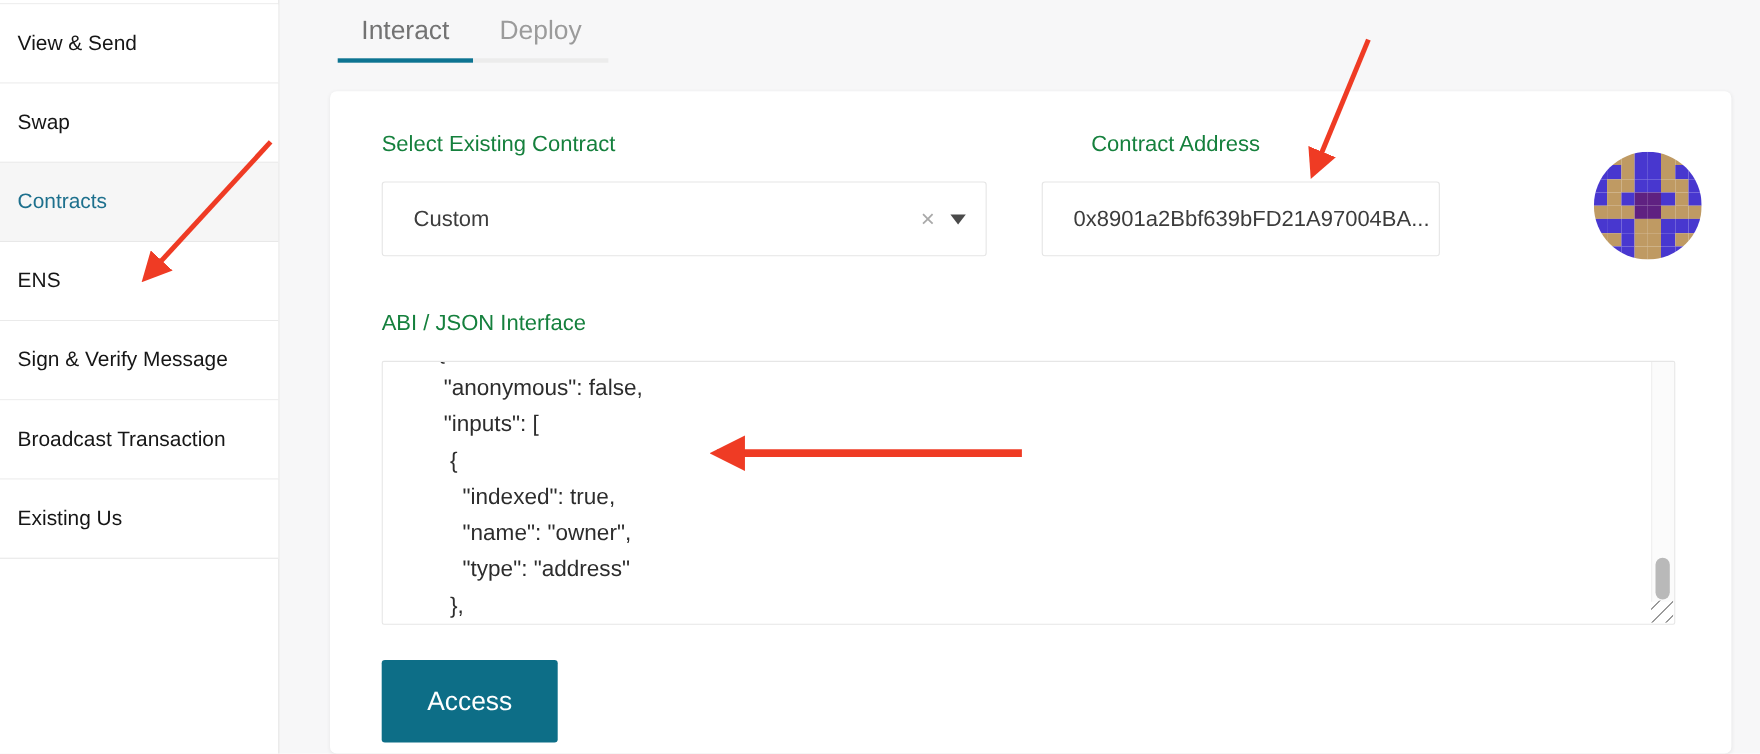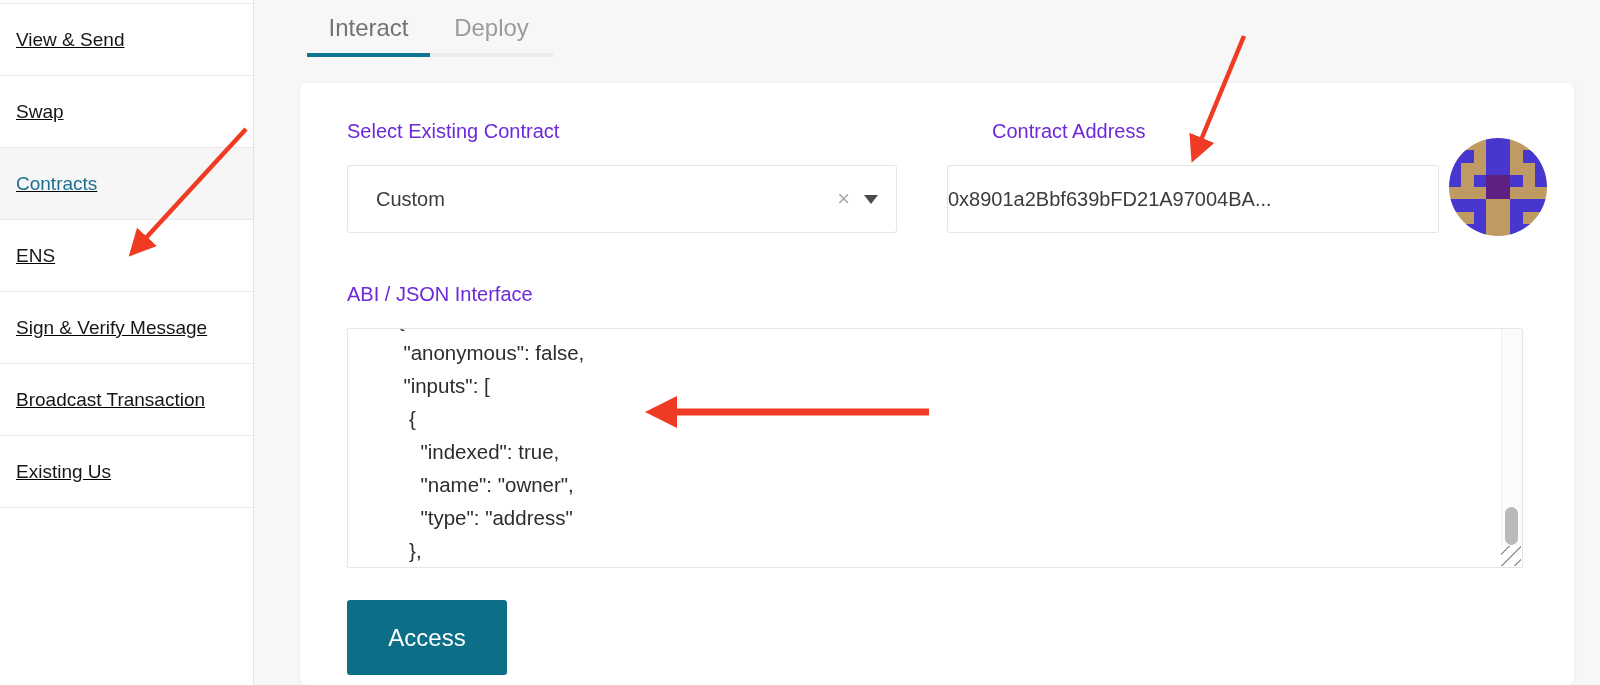--- a/index.html
+++ b/index.html
@@ -1,50 +1,50 @@
 <!DOCTYPE html>
 <html><head>
 <meta charset="utf-8">
 <style>
   * { margin:0; padding:0; box-sizing:border-box; }
   html,body { width:1600px; height:685px; overflow:hidden;
     font-family:"Liberation Sans", sans-serif; background:#f7f7f8; }
 
   
   .sidebar { position:absolute; left:0; top:0; width:254px; height:685px;
-    background:#ffffff; border-right:1px solid #e3e3e3;text-decoration:underline; }
+    background:#ffffff; border-right:1px solid #e3e3e3; }
   .sidebar-top-divider { position:absolute; left:0; top:3px; width:100%; height:1px; background:#e8e8e8; }
   .side-item { position:relative; height:72px; display:flex; align-items:center;
     padding-left:16px; font-size:19px; color:#161616; border-bottom:1px solid #e8e8e8;
     cursor:pointer; background:#fff; }
   .side-item.active { background:#f6f6f6; color:#1d708d; }
 
   
   .tabs { position:absolute; left:307px; top:12px; display:flex; }
   .tab { width:123px; text-align:center; font-size:24px; line-height:32px;
     padding-bottom:13px; color:#9b9b9b; cursor:pointer; position:relative; }
   .tab.active { color:#737373; }
   .tab .bar { position:absolute; left:0; bottom:0; width:100%; height:4px; background:#ececec; }
   .tab.active .bar { background:#0d7492; }
 
   
   .card { position:absolute; left:300px; top:83px; width:1274px; height:602px;
     background:#ffffff; border-radius:6px; box-shadow:0 1px 4px rgba(0,0,0,0.07); }
 
-  .field-label { position:absolute; font-size:20px; color:#6d28d9; }
+  .field-label { position:absolute; font-size:20px; color:#15803d; }
   .box { position:absolute; height:68px; background:#fff; border:1px solid #e5e5e5;
     border-radius:3px; display:flex; align-items:center; font-size:20px; color:#3c3c3c; }
 
   .select-box { left:47px; top:82px; width:550px; padding-left:28px; cursor:pointer; }
   .select-icons { position:absolute; right:18px; top:0; height:100%; display:flex; align-items:center; gap:14px; }
   .clear-x { font-size:22px; color:#a9a9a9; cursor:pointer; line-height:1; }
   .caret-down { width:0; height:0; border-left:7px solid transparent; border-right:7px solid transparent;
     border-top:9px solid #4a4a4a; cursor:pointer; }
 
-  .address-box { left:647px; top:82px; width:492px; }
+  .address-box { left:647px; top:82px; width:362px; padding-left:28px; }
 
   
   .identicon { position:absolute; left:1149px; top:55px; width:98px; height:98px;
     border-radius:50%; overflow:hidden; display:grid;
     grid-template-columns:repeat(8,1fr); grid-template-rows:repeat(8,1fr); }
 
   
   .abi-area { position:absolute; left:47px; top:245px; width:1176px; height:240px;
     background:#fff; border:1px solid #e6e6e6; border-radius:2px; overflow:hidden; cursor:text; }
   .abi-clip { position:absolute; left:0; top:0; right:22px; bottom:0; overflow:hidden; }

